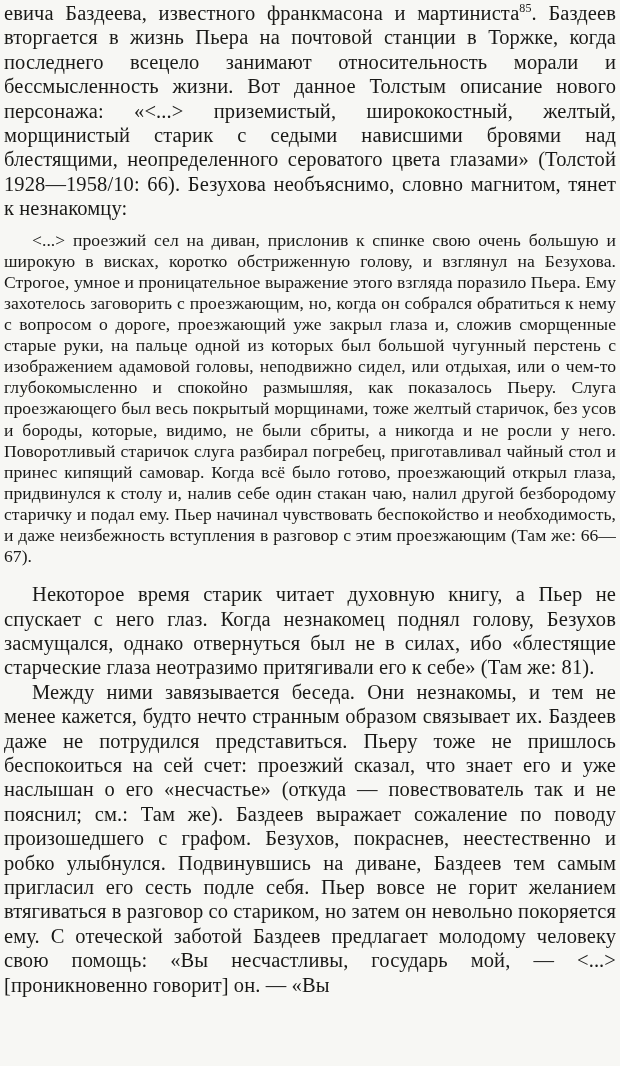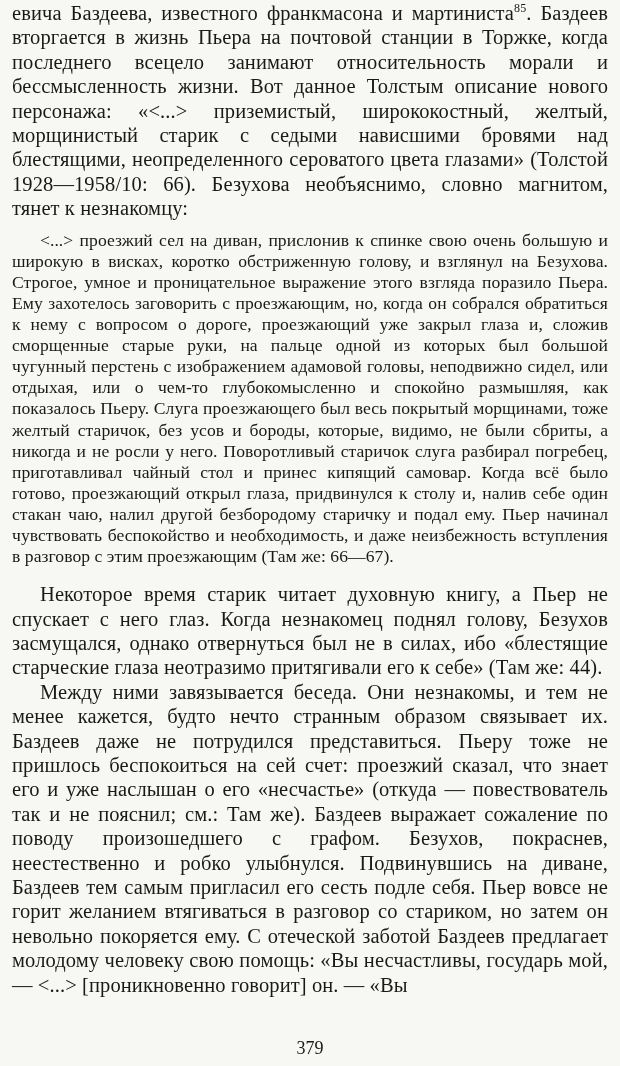--- a/index.html
+++ b/index.html
@@ -12,21 +12,21 @@
     background: #f7f7f4;
     overflow: hidden;
     font-family: "Liberation Serif", "DejaVu Serif", serif;
     color: #191917;
   }
   .page {
     position: relative;
     width: 620px;
     height: 1066px;
     box-sizing: border-box;
-    padding: 0 12px;
+    padding: 0 4px;
   }
   .body-text {
     font-size: 20.5px;
     line-height: 24.4px;
     text-align: justify;
     margin: 0;
     letter-spacing: 0.1px;
   }
   .first-paragraph {
     padding-top: 1px;
@@ -59,19 +59,18 @@
 </style>
 </head>
 <body>
 
 <div class="page">
 
   <p class="body-text first-paragraph"><span>евича Баздеева, известного франкмасона и мартиниста</span><sup class="footnote">85</sup><span>. Баздеев вторгается в жизнь Пьера на почтовой станции в Торжке, когда последнего всецело занимают относительность морали и бессмысленность жизни. Вот данное Толстым описание нового персонажа: «&lt;...&gt; приземистый, ширококостный, желтый, морщинистый старик с седыми нависшими бровями над блестящими, неопределенного сероватого цвета глазами» (Толстой 1928—1958/10: 66). Безухова необъяснимо, словно магнитом, тянет к незнакомцу:</span></p>
 
   <blockquote class="block-quote">&lt;...&gt; проезжий сел на диван, прислонив к спинке свою очень большую и широкую в висках, коротко обстриженную голову, и взглянул на Безухова. Строгое, умное и проницательное выражение этого взгляда поразило Пьера. Ему захотелось заговорить с проезжающим, но, когда он собрался обратиться к нему с вопросом о дороге, проезжающий уже закрыл глаза и, сложив сморщенные старые руки, на пальце одной из которых был большой чугунный перстень с изображением адамовой головы, неподвижно сидел, или отдыхая, или о чем-то глубокомысленно и спокойно размышляя, как показалось Пьеру. Слуга проезжающего был весь покрытый морщинами, тоже желтый старичок, без усов и бороды, которые, видимо, не были сбриты, а никогда и не росли у него. Поворотливый старичок слуга разбирал погребец, приготавливал чайный стол и принес кипящий самовар. Когда всё было готово, проезжающий открыл глаза, придвинулся к столу и, налив себе один стакан чаю, налил другой безбородому старичку и подал ему. Пьер начинал чувствовать беспокойство и необходимость, и даже неизбежность вступления в разговор с этим проезжающим (Там же: 66—67).</blockquote>
 
-  <p class="body-text indented">Некоторое время старик читает духовную книгу, а Пьер не спускает с него глаз. Когда незнакомец поднял голову, Безухов засмущался, однако отвернуться был не в силах, ибо «блестящие старческие глаза неотразимо притягивали его к себе» (Там же: 44).</p>
+  <p class="body-text indented">Некоторое время старик читает духовную книгу, а Пьер не спускает с него глаз. Когда незнакомец поднял голову, Безухов засмущался, однако отвернуться был не в силах, ибо «блестящие старческие глаза неотразимо притягивали его к себе» (Там же: 81).</p>
 
   <p class="body-text indented">Между ними завязывается беседа. Они незнакомы, и тем не менее кажется, будто нечто странным образом связывает их. Баздеев даже не потрудился представиться. Пьеру тоже не пришлось беспокоиться на сей счет: проезжий сказал, что знает его и уже наслышан о его «несчастье» (откуда — повествователь так и не пояснил; см.: Там же). Баздеев выражает сожаление по поводу произошедшего с графом. Безухов, покраснев, неестественно и робко улыбнулся. Подвинувшись на диване, Баздеев тем самым пригласил его сесть подле себя. Пьер вовсе не горит желанием втягиваться в разговор со стариком, но затем он невольно покоряется ему. С отеческой заботой Баздеев предлагает молодому человеку свою помощь: «Вы несчастливы, государь мой, — &lt;...&gt; [проникновенно говорит] он. — «Вы</p>
 
-  <div class="page-number">379</div>
 
 </div>
 
 </body></html>

